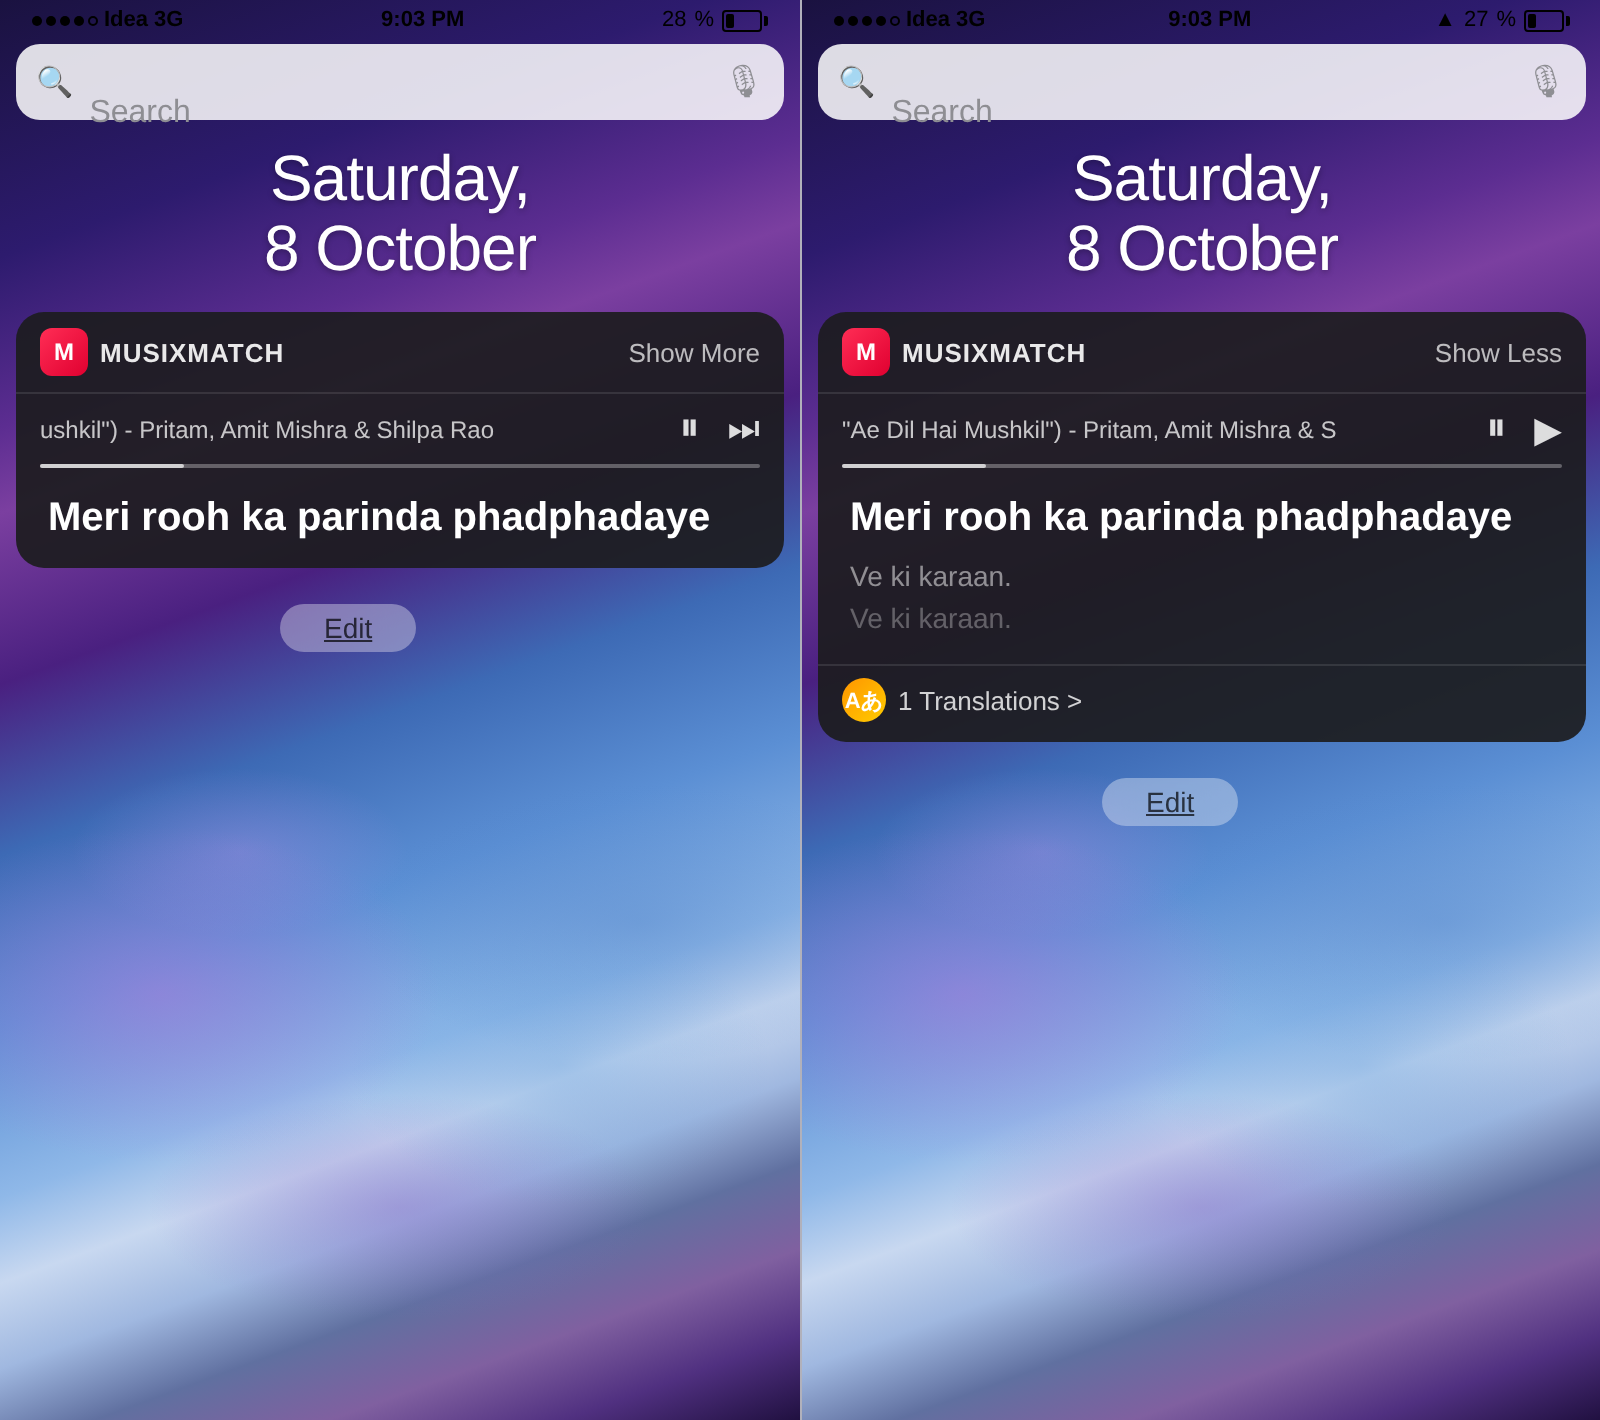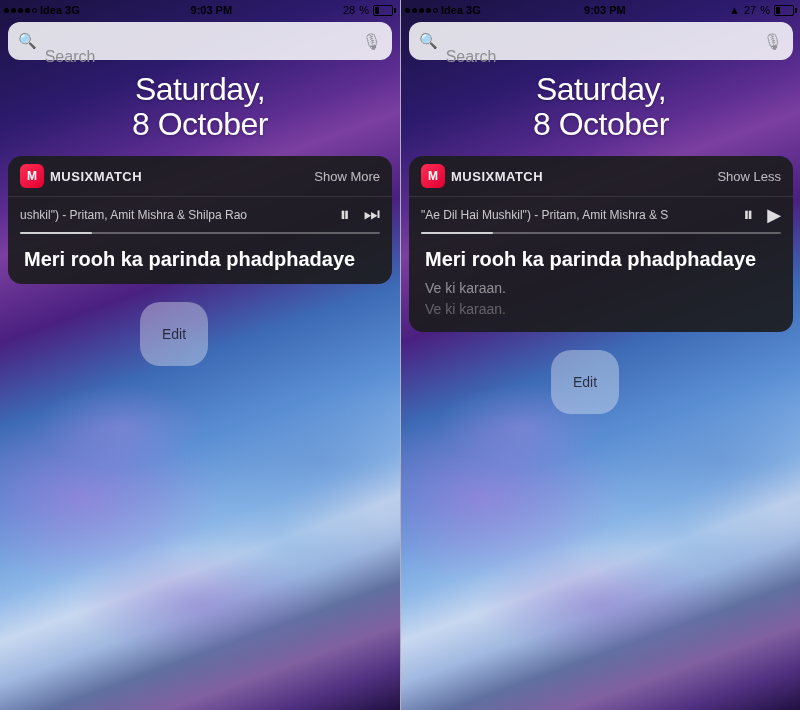--- a/index.html
+++ b/index.html
@@ -56,21 +56,21 @@
     }
 
     
     .status-bar {
       position: relative;
       z-index: 10;
       height: 20px;
       display: flex;
       align-items: center;
       justify-content: space-between;
-      padding: 0 4px;
+      padding: 0 16px;
       font-size: 11px;
       color: #000;
       font-weight: 500;
     }
 
     .status-left {
       display: flex;
       align-items: center;
       gap: 3px;
       font-size: 11px;
@@ -338,26 +338,27 @@
 
     
     .edit-btn {
       position: relative;
       z-index: 10;
       margin: 18px auto 0;
       display: block;
       background: rgba(255,255,255,0.35);
       border: none;
       border-radius: 20px;
-      padding: 24px 22px;
+      padding: 4px 22px;
       color: rgba(0,0,0,0.7);
       font-size: 14px;
       font-weight: 500;
       cursor: pointer;
       backdrop-filter: blur(10px);
+      text-decoration: underline;
     }
 
     .left-phone .edit-btn {
       margin-left: 140px;
     }
 
     .right-phone .edit-btn {
       margin-left: 150px;
     }
 
@@ -492,16 +493,20 @@
       </div>
     </div>
     <div class="progress-line">
       <div class="progress-fill"></div>
     </div>
     <div class="lyrics-main">
       <div class="lyric-line-main">Meri rooh ka parinda phadphadaye</div>
       <div class="lyric-line-secondary">Ve ki karaan.</div>
       <div class="lyric-line-faded">Ve ki karaan.</div>
     </div>
+    <div class="translations-row">
+      <div class="trans-icon">Aあ</div>
+      <span class="trans-text">1 Translations &gt;</span>
+    </div>
   </div>
 
   <button class="edit-btn" style="margin-left:150px;">Edit</button>
 </div>
 
 </body></html>

